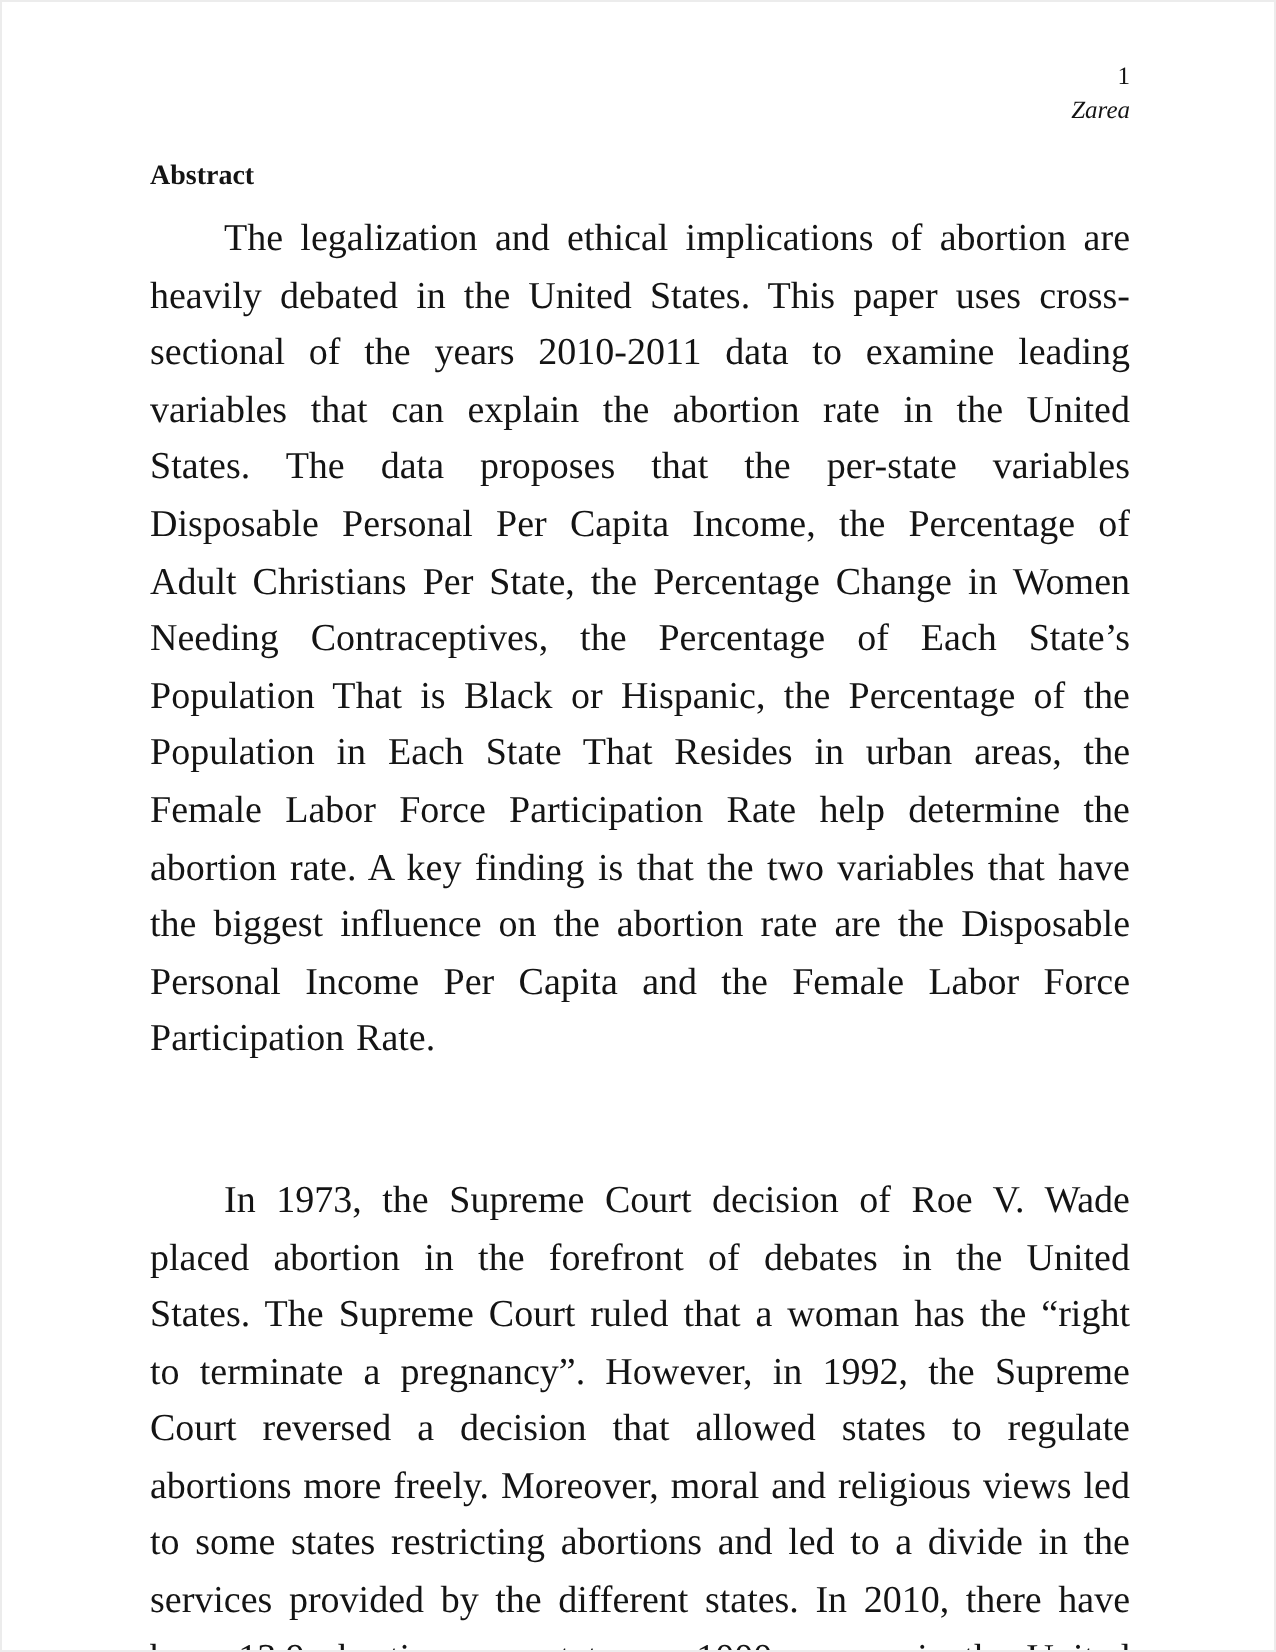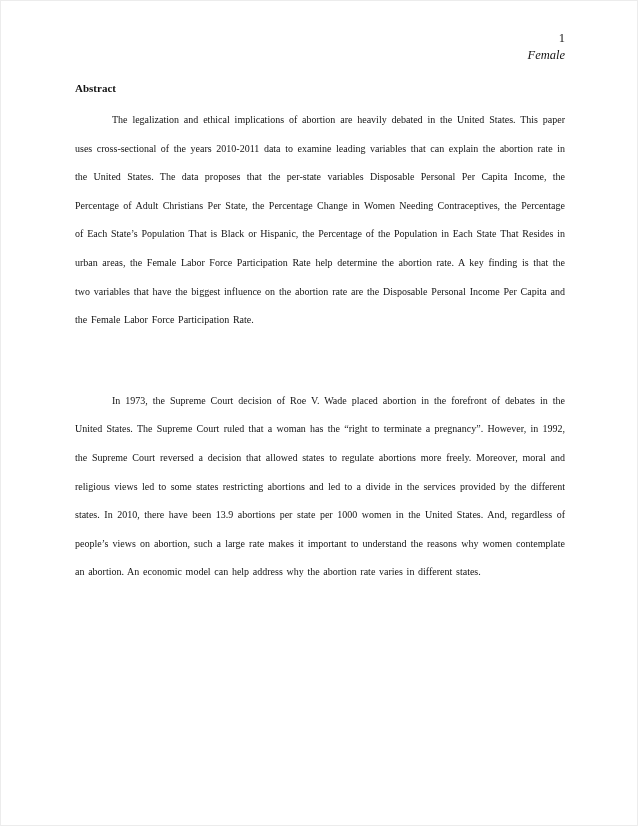--- a/index.html
+++ b/index.html
@@ -30,48 +30,48 @@
     margin-bottom: 16px;
   }
   .page-number {
     display: block;
   }
   .author-name {
     display: block;
     font-style: italic;
   }
   .section-heading {
-    font-size: 11px;
+    font-size: 14px;
     font-weight: bold;
     margin: 0 0 9px 0;
     line-height: 17px;
   }
   .para {
     margin: 0;
-    font-size: 10px;
+    font-size: 19px;
     line-height: 28.6px;
     text-align: justify;
     text-indent: 37px;
     word-spacing: 1.2px;
   }
   .section-abstract {
     margin-top: 0;
   }
   .section-introduction {
     margin-top: 52px;
   }
 </style>
 </head>
 <body>
 
 <div class="page">
 
   <header class="page-header">
     <span class="page-number">1</span>
-    <span class="author-name">Female</span>
+    <span class="author-name">Zarea</span>
   </header>
 
   <section class="section-abstract">
     <h2 class="section-heading">Abstract</h2>
     <p class="para">The legalization and ethical implications of abortion are heavily debated in the United States. This paper uses cross-sectional of the years 2010-2011 data to examine leading variables that can explain the abortion rate in the United States. The data proposes that the per-state variables Disposable Personal Per Capita Income, the Percentage of Adult Christians Per State, the Percentage Change in Women Needing Contraceptives, the Percentage of Each State’s Population That is Black or Hispanic, the Percentage of the Population in Each State That Resides in urban areas, the Female Labor Force Participation Rate help determine the abortion rate. A key finding is that the two variables that have the biggest influence on the abortion rate are the Disposable Personal Income Per Capita and the Female Labor Force Participation Rate.</p>
   </section>
 
   <section class="section-introduction">
     <p class="para">In 1973, the Supreme Court decision of Roe V. Wade placed abortion in the forefront of debates in the United States. The Supreme Court ruled that a woman has the “right to terminate a pregnancy”. However, in 1992, the Supreme Court reversed a decision that allowed states to regulate abortions more freely. Moreover, moral and religious views led to some states restricting abortions and led to a divide in the services provided by the different states. In 2010, there have been 13.9 abortions per state per 1000 women in the United States. And, regardless of people’s views on abortion, such a large rate makes it important to understand the reasons why women contemplate an abortion. An economic model can help address why the abortion rate varies in different states.</p>
   </section>

